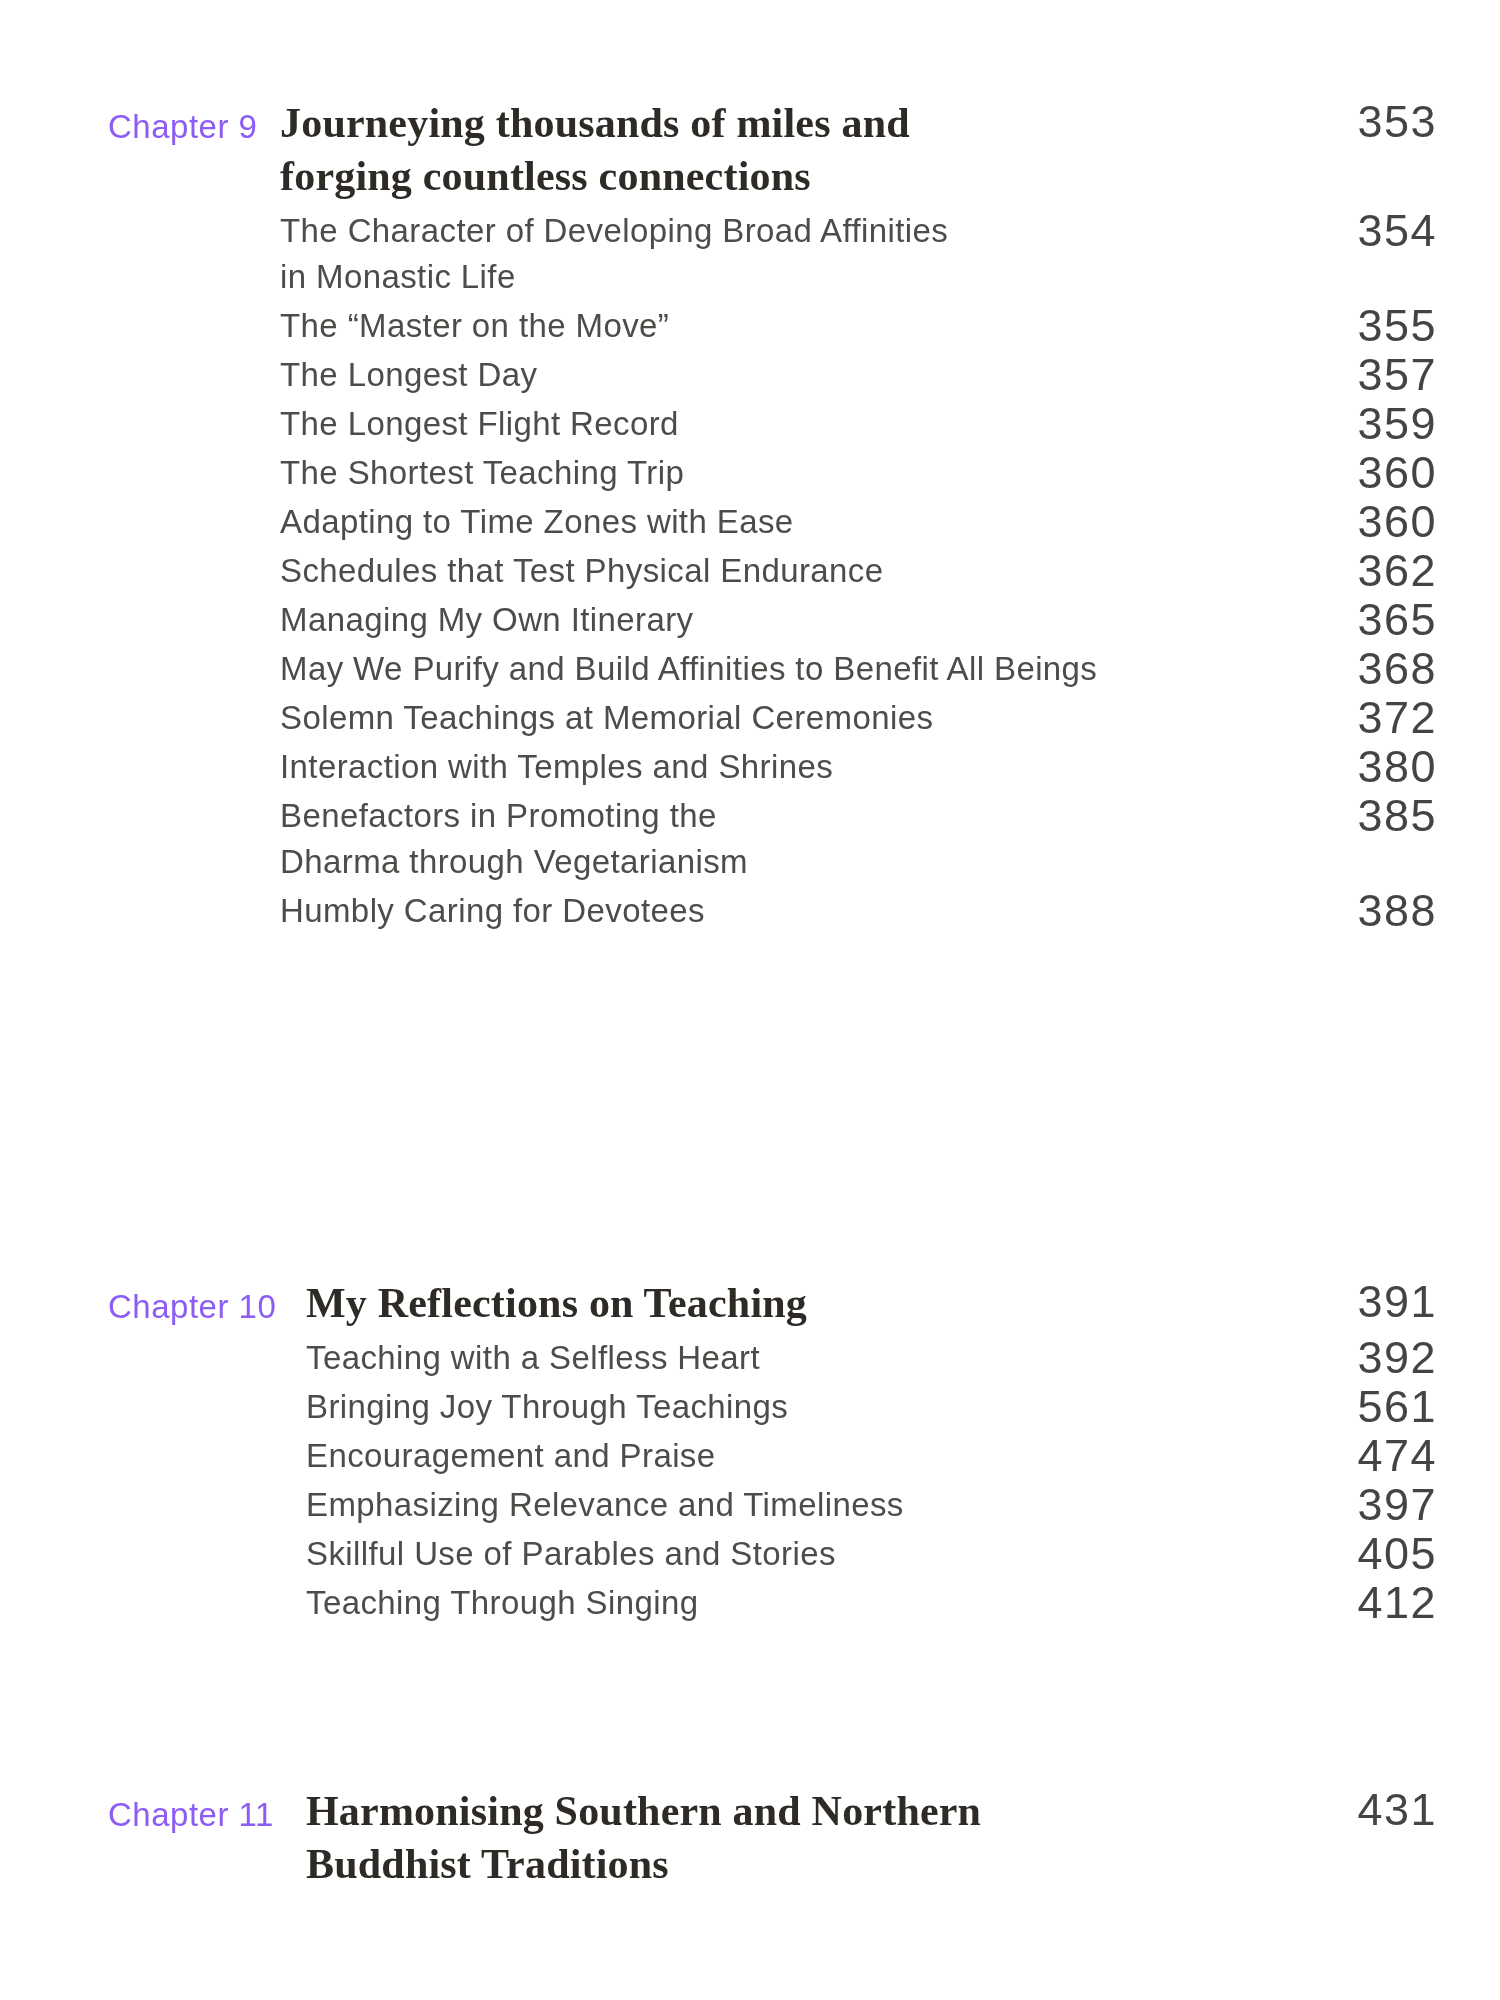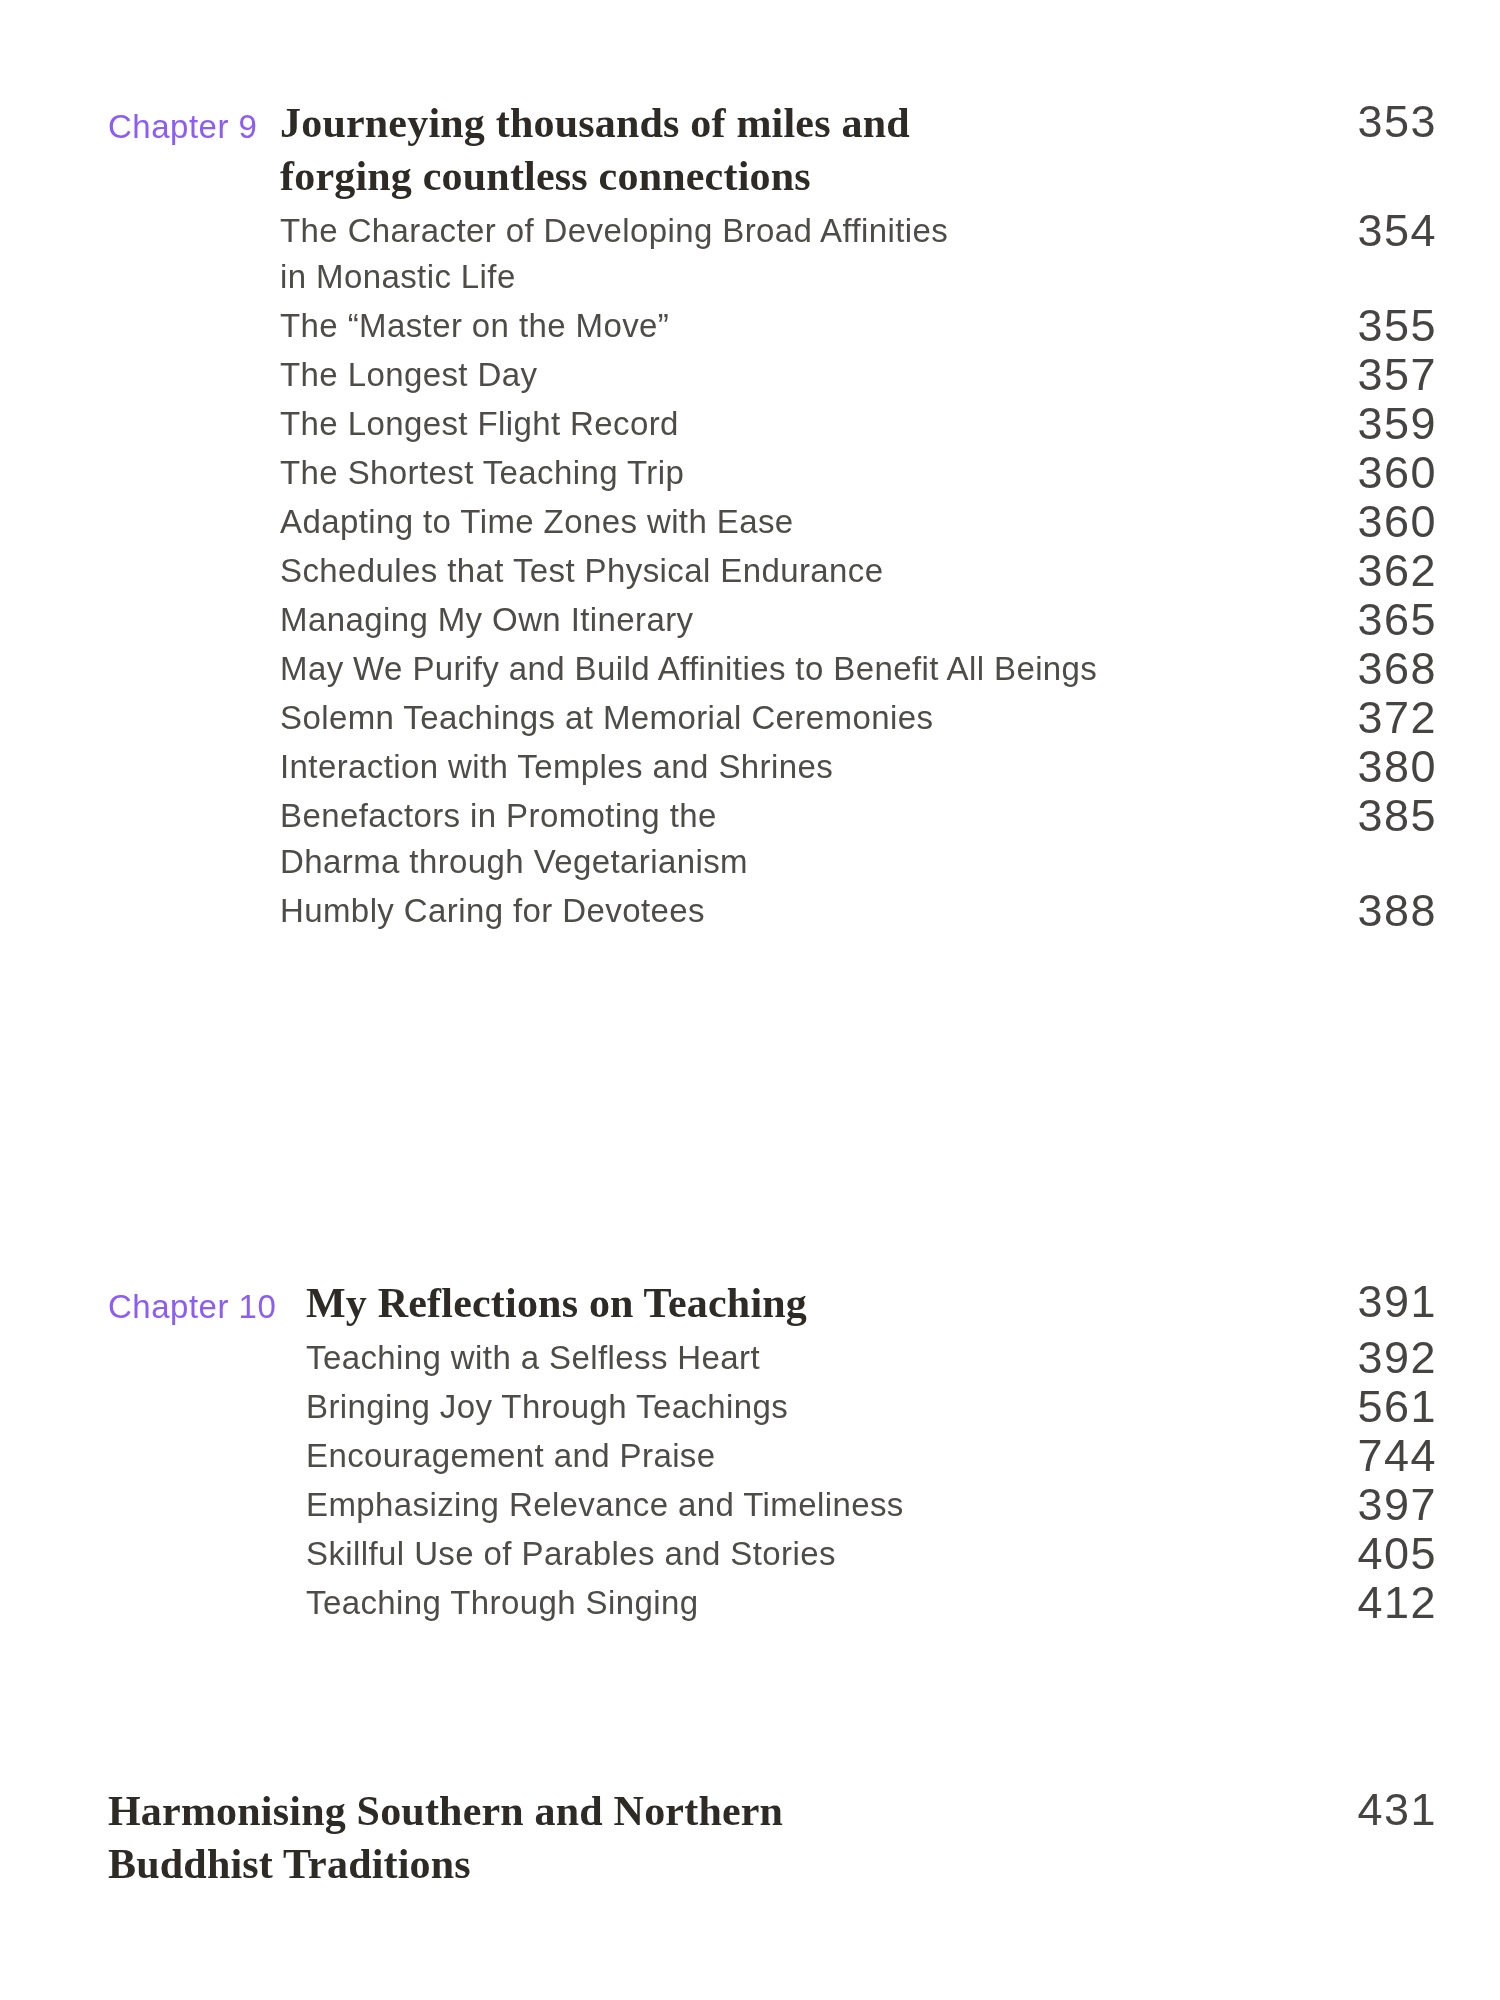--- a/index.html
+++ b/index.html
@@ -194,21 +194,21 @@
         <div class="entry-text">
           <div>Bringing Joy Through Teachings</div>
         </div>
         <div class="entry-page">561</div>
       </div>
 
       <div class="row">
         <div class="entry-text">
           <div>Encouragement and Praise</div>
         </div>
-        <div class="entry-page">744</div>
+        <div class="entry-page">474</div>
       </div>
 
       <div class="row">
         <div class="entry-text">
           <div>Emphasizing Relevance and Timeliness</div>
         </div>
         <div class="entry-page">397</div>
       </div>
 
       <div class="row">
@@ -221,20 +221,21 @@
       <div class="row">
         <div class="entry-text">
           <div>Teaching Through Singing</div>
         </div>
         <div class="entry-page">412</div>
       </div>
     </div>
   </section>
 
   <section class="chapter chapter-11">
+    <div class="chapter-label">Chapter 11</div>
     <div class="chapter-body">
       <div class="row title-row">
         <div class="chapter-title">
           <div>Harmonising Southern and Northern</div>
           <div>Buddhist Traditions</div>
         </div>
         <div class="entry-page">431</div>
       </div>
     </div>
   </section>

